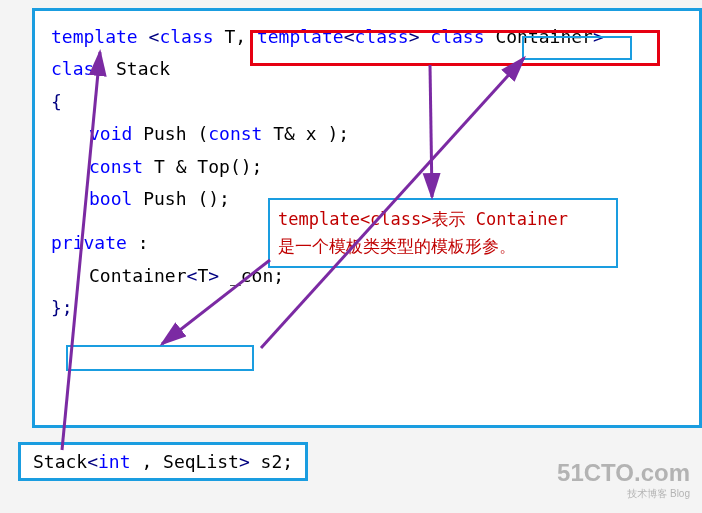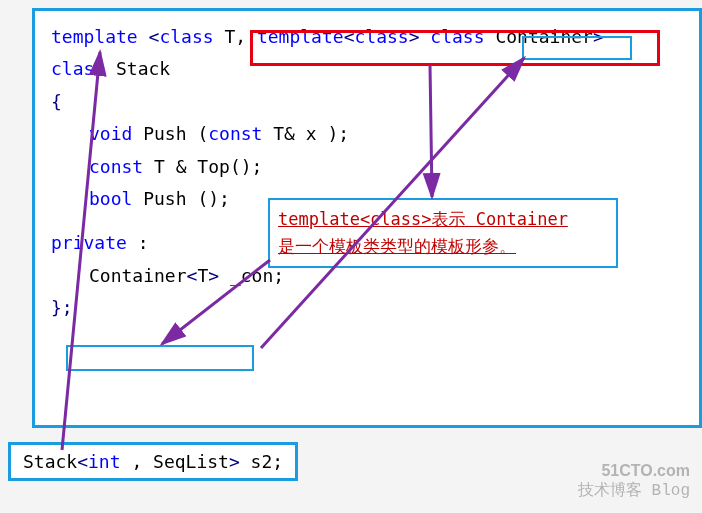--- a/index.html
+++ b/index.html
@@ -19,21 +19,21 @@
     width: 670px;
     height: 420px;
     border: 3px solid #1a9de0;
     background: #fff;
     box-sizing: border-box;
     padding: 10px 16px;
     margin-left: 24px;
   }
   .bottom-box {
     position: absolute;
-    left: 8px;
+    left: 18px;
     top: 442px;
     border: 3px solid #1a9de0;
     background: #fff;
     box-sizing: border-box;
     padding: 6px 12px;
     white-space: nowrap;
   }
   .red-box {
     position: absolute;
     left: 250px;
@@ -62,21 +62,20 @@
     top: 198px;
     width: 330px;
     border: 2px solid #1a9de0;
     background: #fff;
     color: #c00000;
     padding: 6px 8px;
     font-size: 17px;
     line-height: 1.6;
     z-index: 7;
     font-family: "SimSun", monospace;
-    text-decoration: underline;
   }
   .container-box {
     position: absolute;
     left: 66px;
     top: 345px;
     width: 188px;
     height: 26px;
     border: 2px solid #1a9de0;
     box-sizing: border-box;
     z-index: 6;
@@ -97,27 +96,26 @@
   .watermark {
     position: absolute;
     right: 12px;
     bottom: 12px;
     text-align: right;
     font-family: Arial, sans-serif;
     color: #888;
     opacity: 0.6;
   }
   .watermark .big {
-    font-size: 16px;
+    font-size: 24px;
     font-weight: bold;
     letter-spacing: 0px;
   }
   .watermark .small {
-    font-size: 16px;
-    font-family: Liberation Mono, monospace;
+    font-size: 10px;
   }
 </style>
 </head>
 <body>
 
 <div class="main-box">
   <div class="line"><span class="kw">template</span><span> </span><span class="sym">&lt;</span><span class="kw">class</span><span class="txt"> T, </span><span class="kw">template</span><span class="sym">&lt;</span><span class="kw">class</span><span class="sym">&gt;</span><span class="kw"> class</span><span class="txt"> Container</span><span class="sym">&gt;</span></div>
   <div class="line"><span class="kw">class</span><span class="txt"> Stack</span></div>
   <div class="line"><span class="sym">{</span></div>
   <div class="line indent"><span class="kw">void</span><span class="txt"> Push (</span><span class="kw">const</span><span class="txt"> T&amp; x );</span></div>

